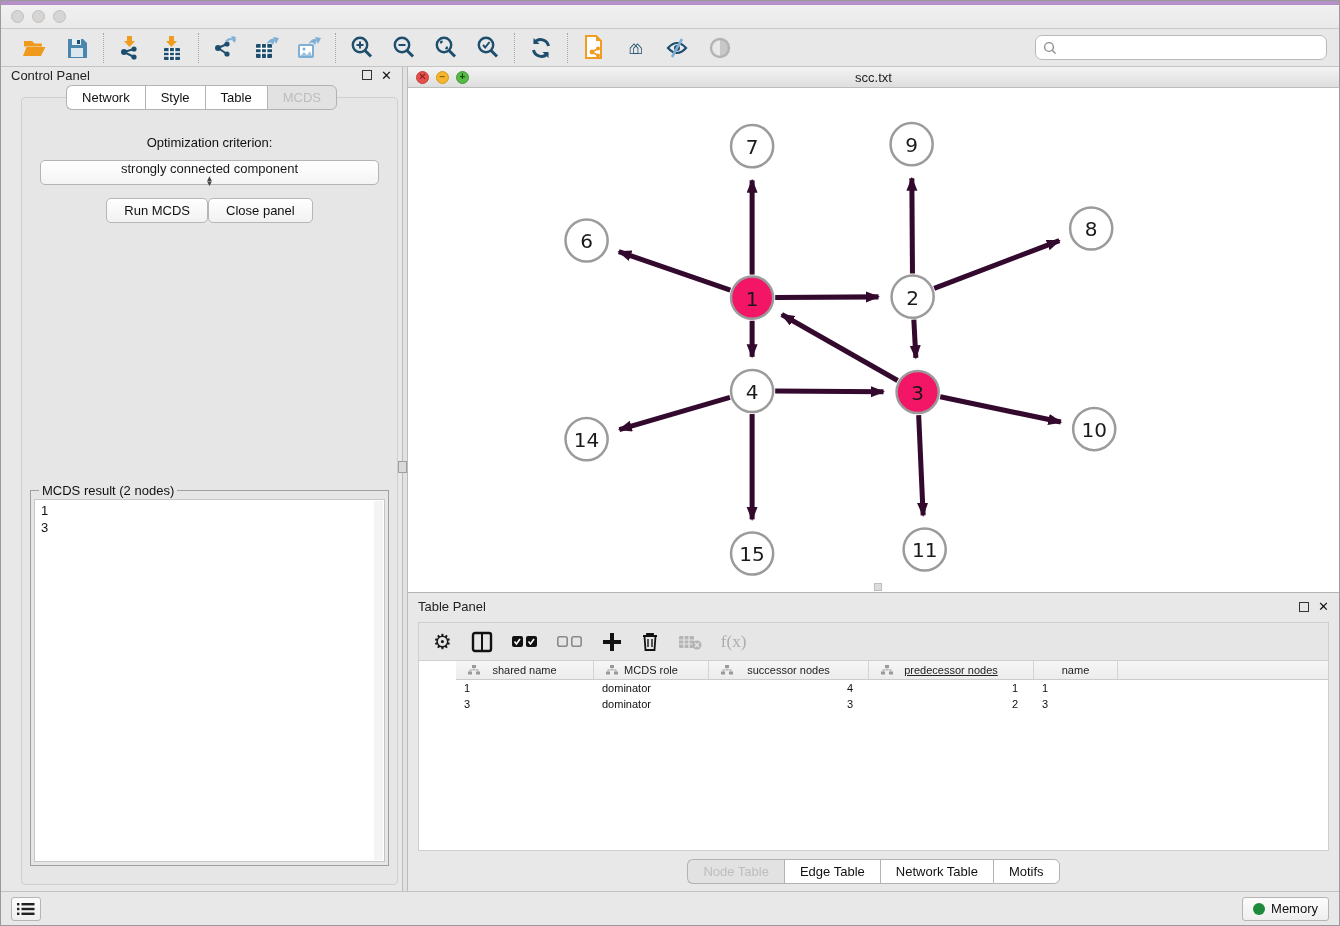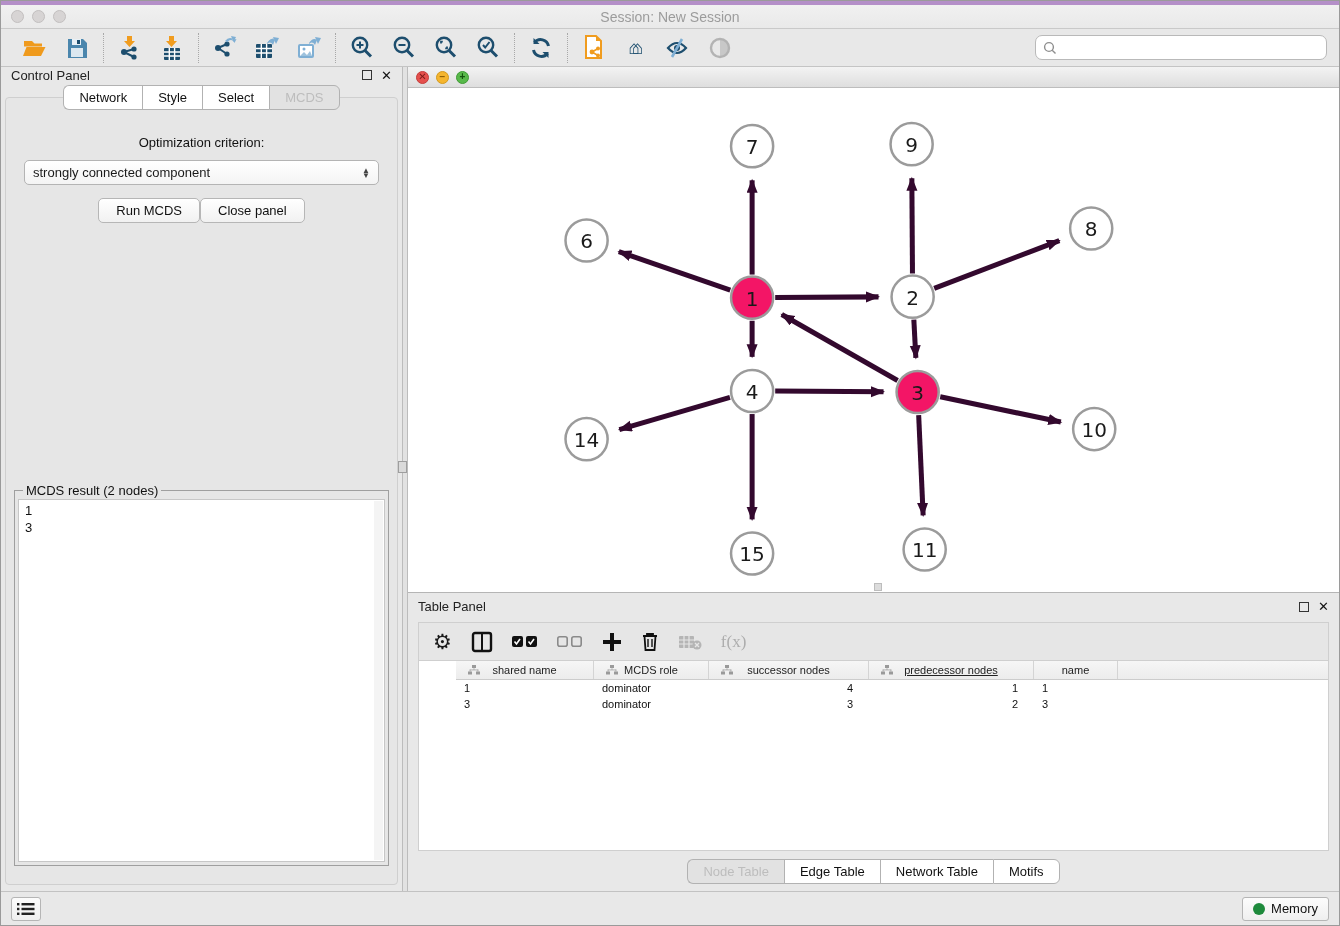--- a/index.html
+++ b/index.html
@@ -33,23 +33,23 @@
   .panel-header { height:27px; display:flex; align-items:center; padding:0 10px; font-size:13px; color:#222; }
   .panel-header .spacer { flex:1; }
   .ph-icons { display:flex; gap:9px; align-items:center; }
   .float-icon { width:10px; height:10px; border:1.6px solid #333; display:inline-block; }
   .close-icon { font-size:13px; font-weight:bold; color:#111; line-height:1; }
   .cp-tabs { display:flex; justify-content:center; padding:2px 0 0 0; position:relative; z-index:2; }
   .tab { font-size:13px; padding:4px 15px; background:#fff; border:1px solid #b2b2b2; border-right:none; color:#111; cursor:default; }
   .tab:first-child { border-radius:6px 0 0 6px; }
   .tab:last-child { border-radius:0 6px 6px 0; border-right:1px solid #b2b2b2; }
   .tab.selected { background:#e2e2e2; color:#bdbdbd; }
-  .cp-content { flex:1; margin:-13px 4px 6px 4px; padding-top:13px; border:1px solid #cfcfcf; border-radius:4px; background:#e6e6e6; display:flex; flex-direction:column; }
+  .cp-content { flex:1; margin:-13px 4px 6px 20px; padding-top:13px; border:1px solid #cfcfcf; border-radius:4px; background:#e6e6e6; display:flex; flex-direction:column; }
   .opt-label { text-align:center; font-size:13px; margin-top:24px; color:#111; }
-  .opt-select { margin:10px 18px 0 18px; height:25px; background:linear-gradient(#ffffff,#f4f4f4); border:1px solid #b4b4b4; border-radius:5px; display:flex; align-items:center; padding:0 8px; font-size:13px; }
+  .opt-select { margin:10px 18px 0 18px; height:25px; background:linear-gradient(#ffffff,#f4f4f4); border:1px solid #b4b4b4; border-radius:5px; display:flex; align-items:center; padding:0 8px; font-size:13px;flex-direction:column; }
   .opt-select .sel-text { flex:1; }
   .stepper { display:flex; flex-direction:column; line-height:5px; font-size:8px; color:#444; }
   .cp-buttons { display:flex; justify-content:center; margin-top:13px; }
   .btn { background:linear-gradient(#ffffff,#f1f1f1); border:1px solid #b6b6b6; border-radius:5px; padding:4px 17px; font-size:13px; color:#111; cursor:default; }
   .mcds-box { margin:auto 8px 18px 8px; margin-top:267px; border:1px solid #9f9f9f; position:relative; padding:8px 3px 3px 3px; height:376px; }
   .mcds-box-title { position:absolute; top:-8px; left:8px; background:#e6e6e6; padding:0 3px; font-size:13px; color:#111; }
   .mcds-text { background:#fff; border:1px solid #c7c7c7; height:100%; font-size:13px; padding:2px 0 2px 6px; overflow:hidden; position:relative; }
   .mcds-text .line { line-height:17px; color:#111; }
   .mcds-scroll { position:absolute; right:1px; top:1px; bottom:1px; width:9px; background:#f4f4f4; }
 
@@ -98,21 +98,20 @@
 <body>
 
 <div class="app">
 
   <div class="titlebar">
     <div class="traffic">
       <span></span>
       <span></span>
       <span></span>
     </div>
-    <div class="win-title">Session: New Session</div>
   </div>
 
   <div class="toolbar">
     <div class="tgroup">
       <div class="tbtn">
         <svg width="26" height="24" viewBox="0 0 26 24">
             <path d="M2 5h8l2.5 2.5H20v3H2z" fill="#ef9a1d"></path>
             <path d="M4.5 11h19l-4.5 9H1z" fill="#ef9a1d"></path>
           </svg>
       </div>
@@ -271,21 +270,21 @@
         <span>Control Panel</span>
         <span class="spacer"></span>
         <span class="ph-icons">
           <span class="float-icon"></span>
           <span class="close-icon">✕</span>
         </span>
       </div>
       <div class="cp-tabs" id="cpTabs">
           <div class="tab">Network</div>
           <div class="tab">Style</div>
-          <div class="tab">Select</div>
+          <div class="tab">Table</div>
           <div class="tab selected">MCDS</div>
         </div>
       <div class="cp-content">
         <div class="opt-label">Optimization criterion:</div>
         <div class="opt-select">
           <span class="sel-text">strongly connected component</span>
           <span class="stepper">
               <span>▲</span>
               <span>▼</span>
             </span>
@@ -311,20 +310,21 @@
 
     <div class="right-side">
 
       <div class="network-window">
         <div class="net-titlebar">
           <div class="net-traffic">
             <span class="tl red">✕</span>
             <span class="tl yellow">−</span>
             <span class="tl green">+</span>
           </div>
+          <div class="net-title">scc.txt</div>
         </div>
         <div class="net-canvas">
           <svg id="graphSvg" width="100%" height="100%" viewBox="0 0 928 502" preserveAspectRatio="none">
               <defs>
                 <marker id="arrow" markerUnits="userSpaceOnUse" markerWidth="16" markerHeight="12" refX="12.5" refY="5.5" orient="auto">
                   <path d="M0 0 L14 5.5 L0 11 Z" fill="#33092e"></path>
                 </marker>
               </defs>
               <line x1="343" y1="186" x2="343" y2="92" stroke="#33092e" stroke-width="5" marker-end="url(#arrow)"></line>
               <line x1="321.2606252742353" y1="201.4900341856449" x2="210.13646698591307" y2="163.1016885951336" stroke="#33092e" stroke-width="5" marker-end="url(#arrow)"></line>

